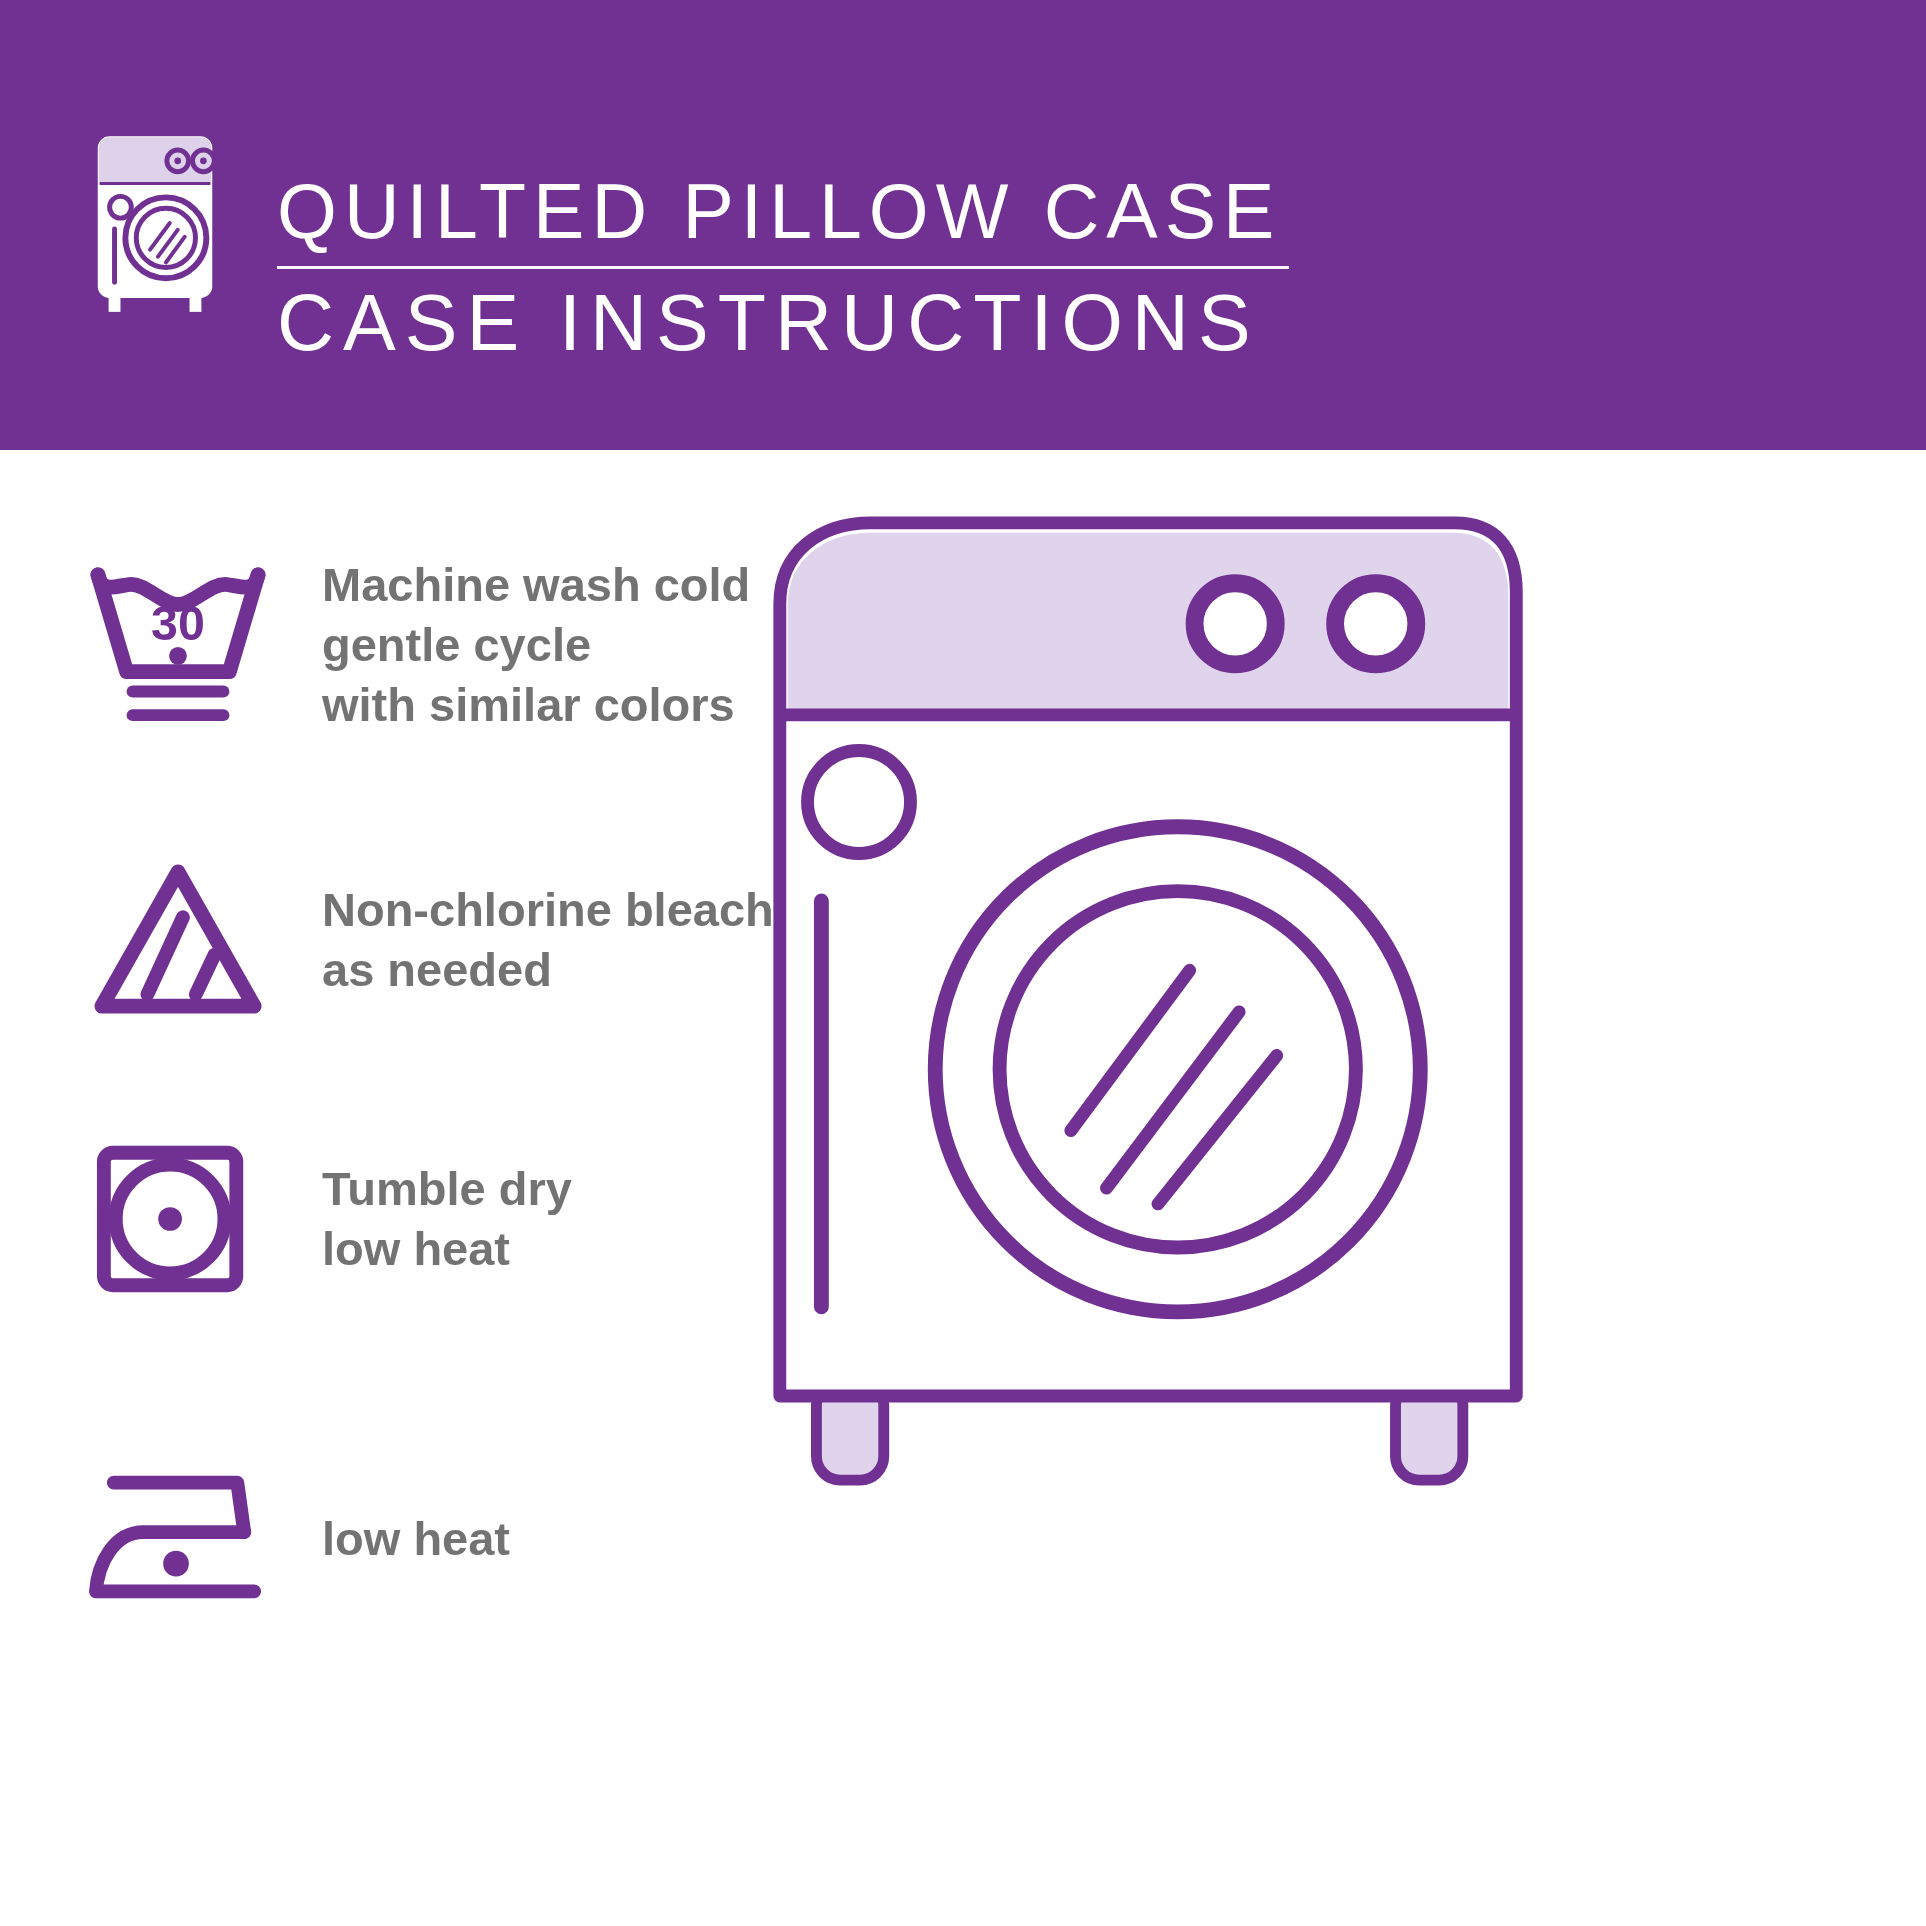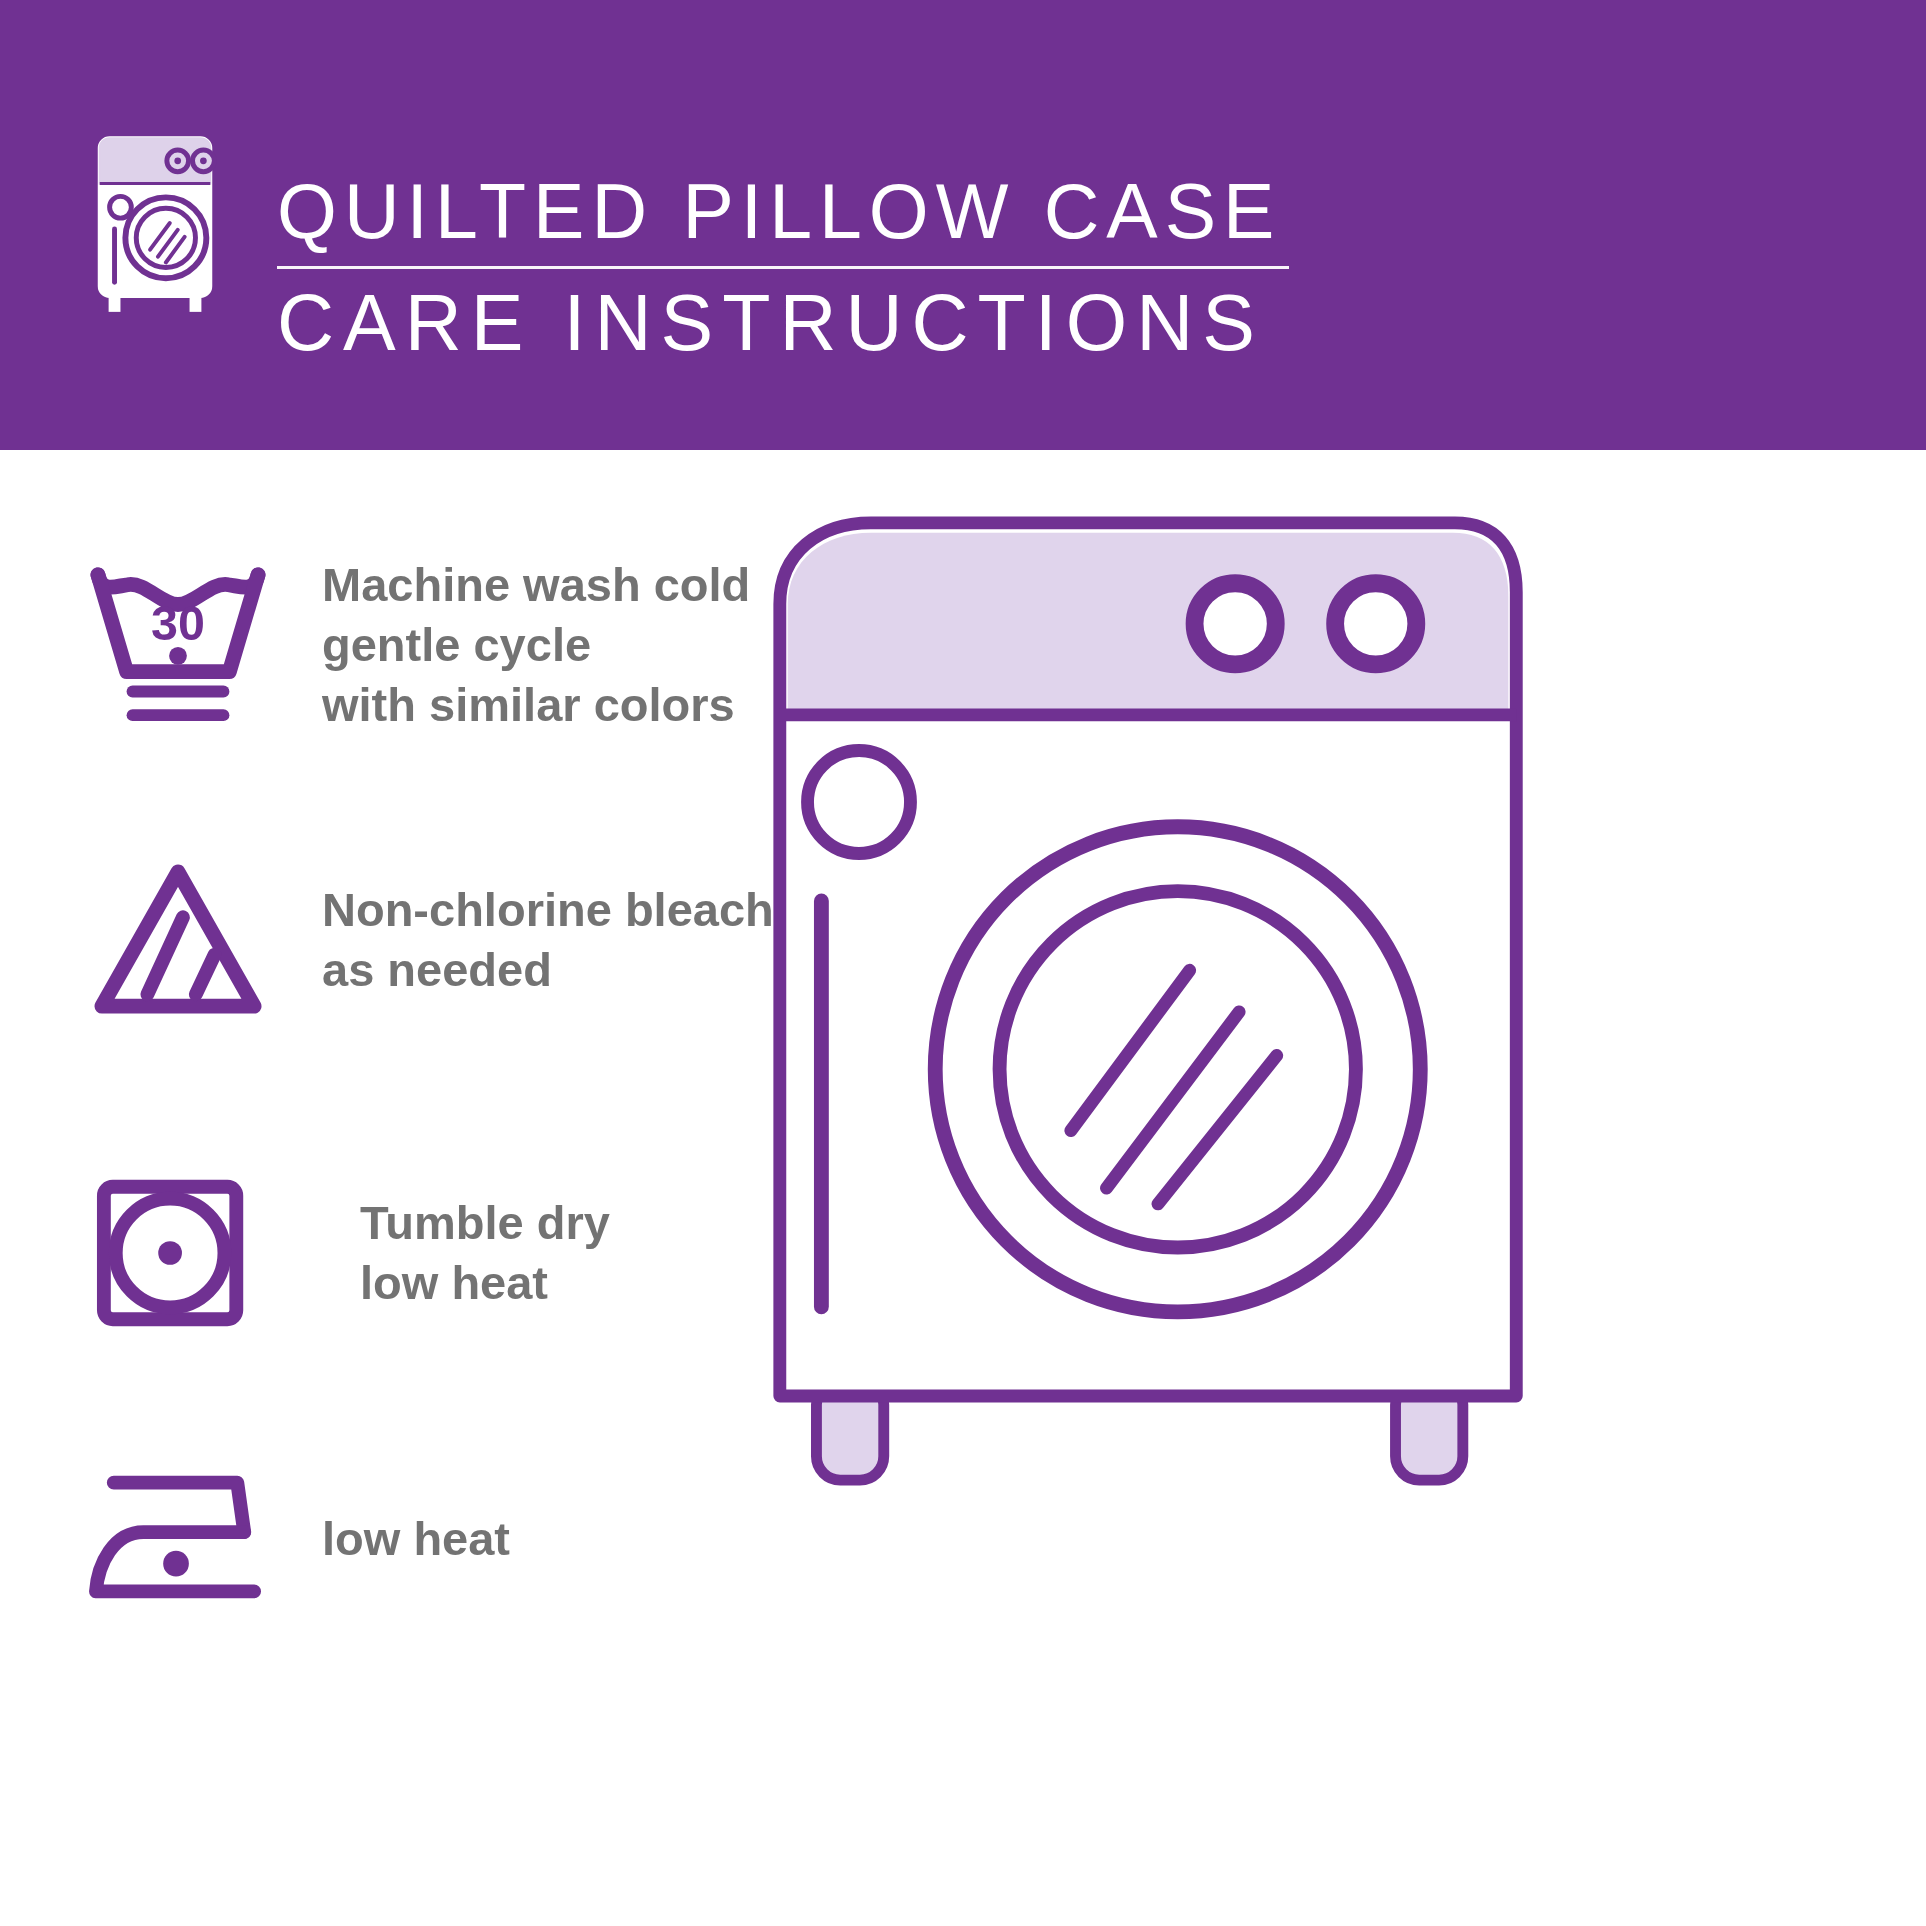--- a/index.html
+++ b/index.html
@@ -100,21 +100,21 @@
     color: #737373;
     font-size: 47px;
     line-height: 1.28;
     font-weight: 600;
     padding-left: 25px;
     font-family: "Liberation Sans", sans-serif;
   }
 
   #row-wash  { top: 96px;  }
   #row-bleach{ top: 391px; }
-  #row-dry   { top: 704px; gap: 38px; }
+  #row-dry   { top: 670px; }
   #row-iron  { top: 990px;}
 
   
   .washer-wrap {
     position: absolute;
     left: 762px;
     top: 505px;
     width: 782px;
     height: 990px;
   }
@@ -152,21 +152,21 @@
         <line x1="88" y1="130" x2="107" y2="104" stroke="#703192" stroke-width="4" stroke-linecap="round"></line>
 
         <rect x="30" y="164" width="12" height="16" fill="#ffffff"></rect>
         <rect x="112" y="164" width="12" height="16" fill="#ffffff"></rect>
       </svg>
     </div>
 
     <div class="header-text">
       <div class="title-main">QUILTED PILLOW CASE</div>
       <div class="title-rule"></div>
-      <div class="title-sub">CARE INSTRUCTIONS</div>
+      <div class="title-sub">CASE INSTRUCTIONS</div>
     </div>
   </div>
 
   <div class="care-list">
 
     <div class="care-row" id="row-wash">
       <div class="sym">
         <svg viewBox="0 0 190 170" width="188" height="168" aria-hidden="true">
 
           <path d="M14 14

